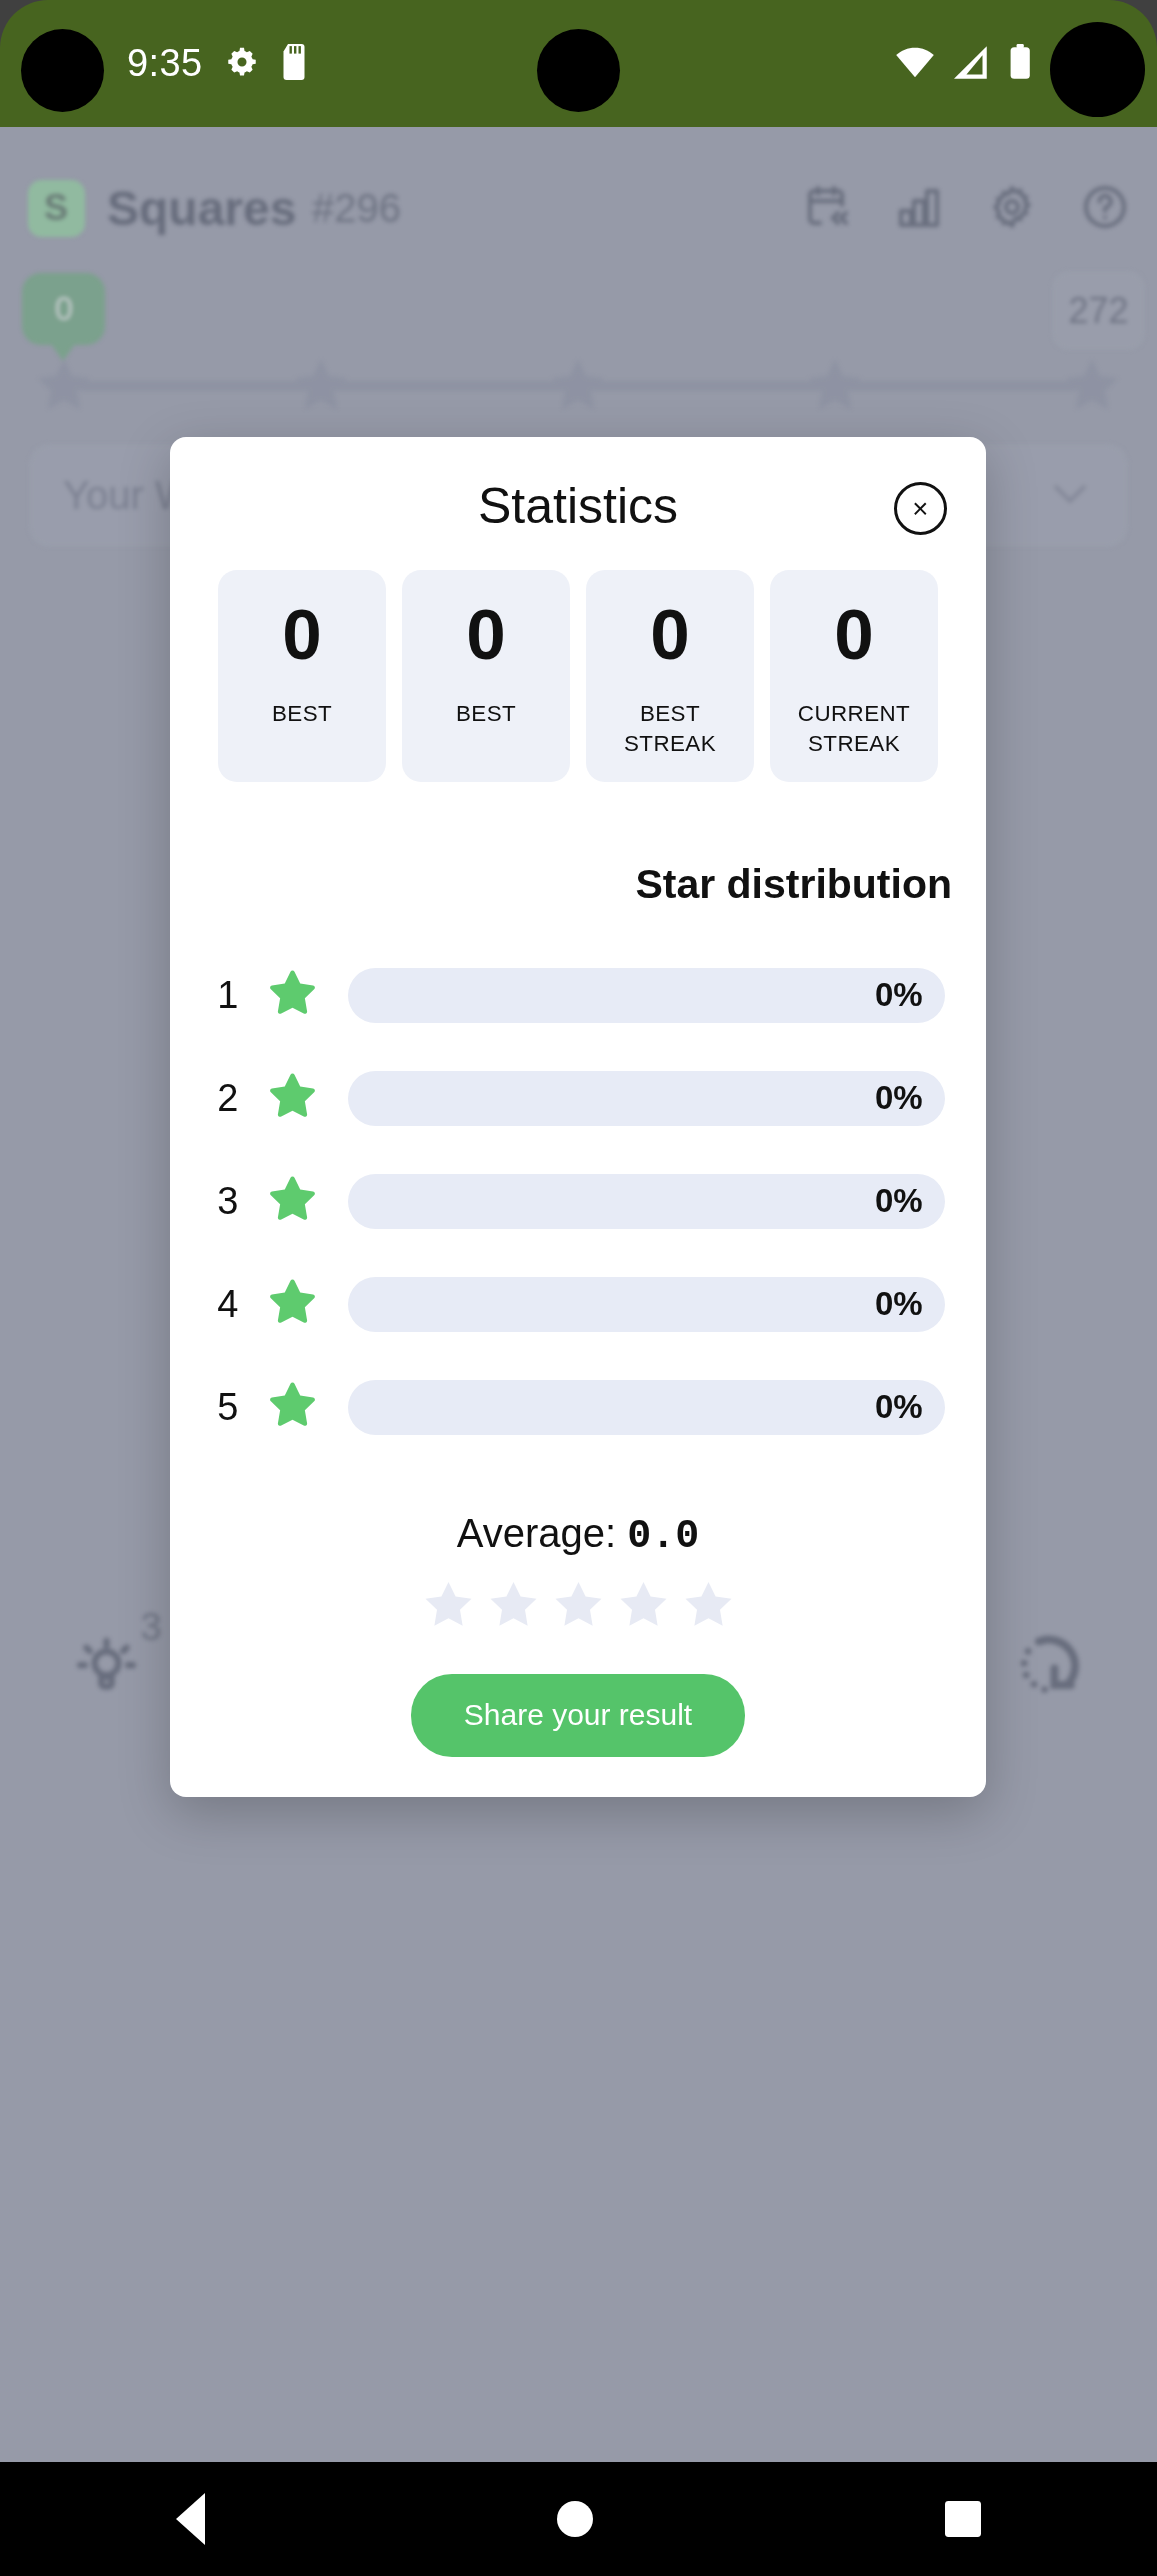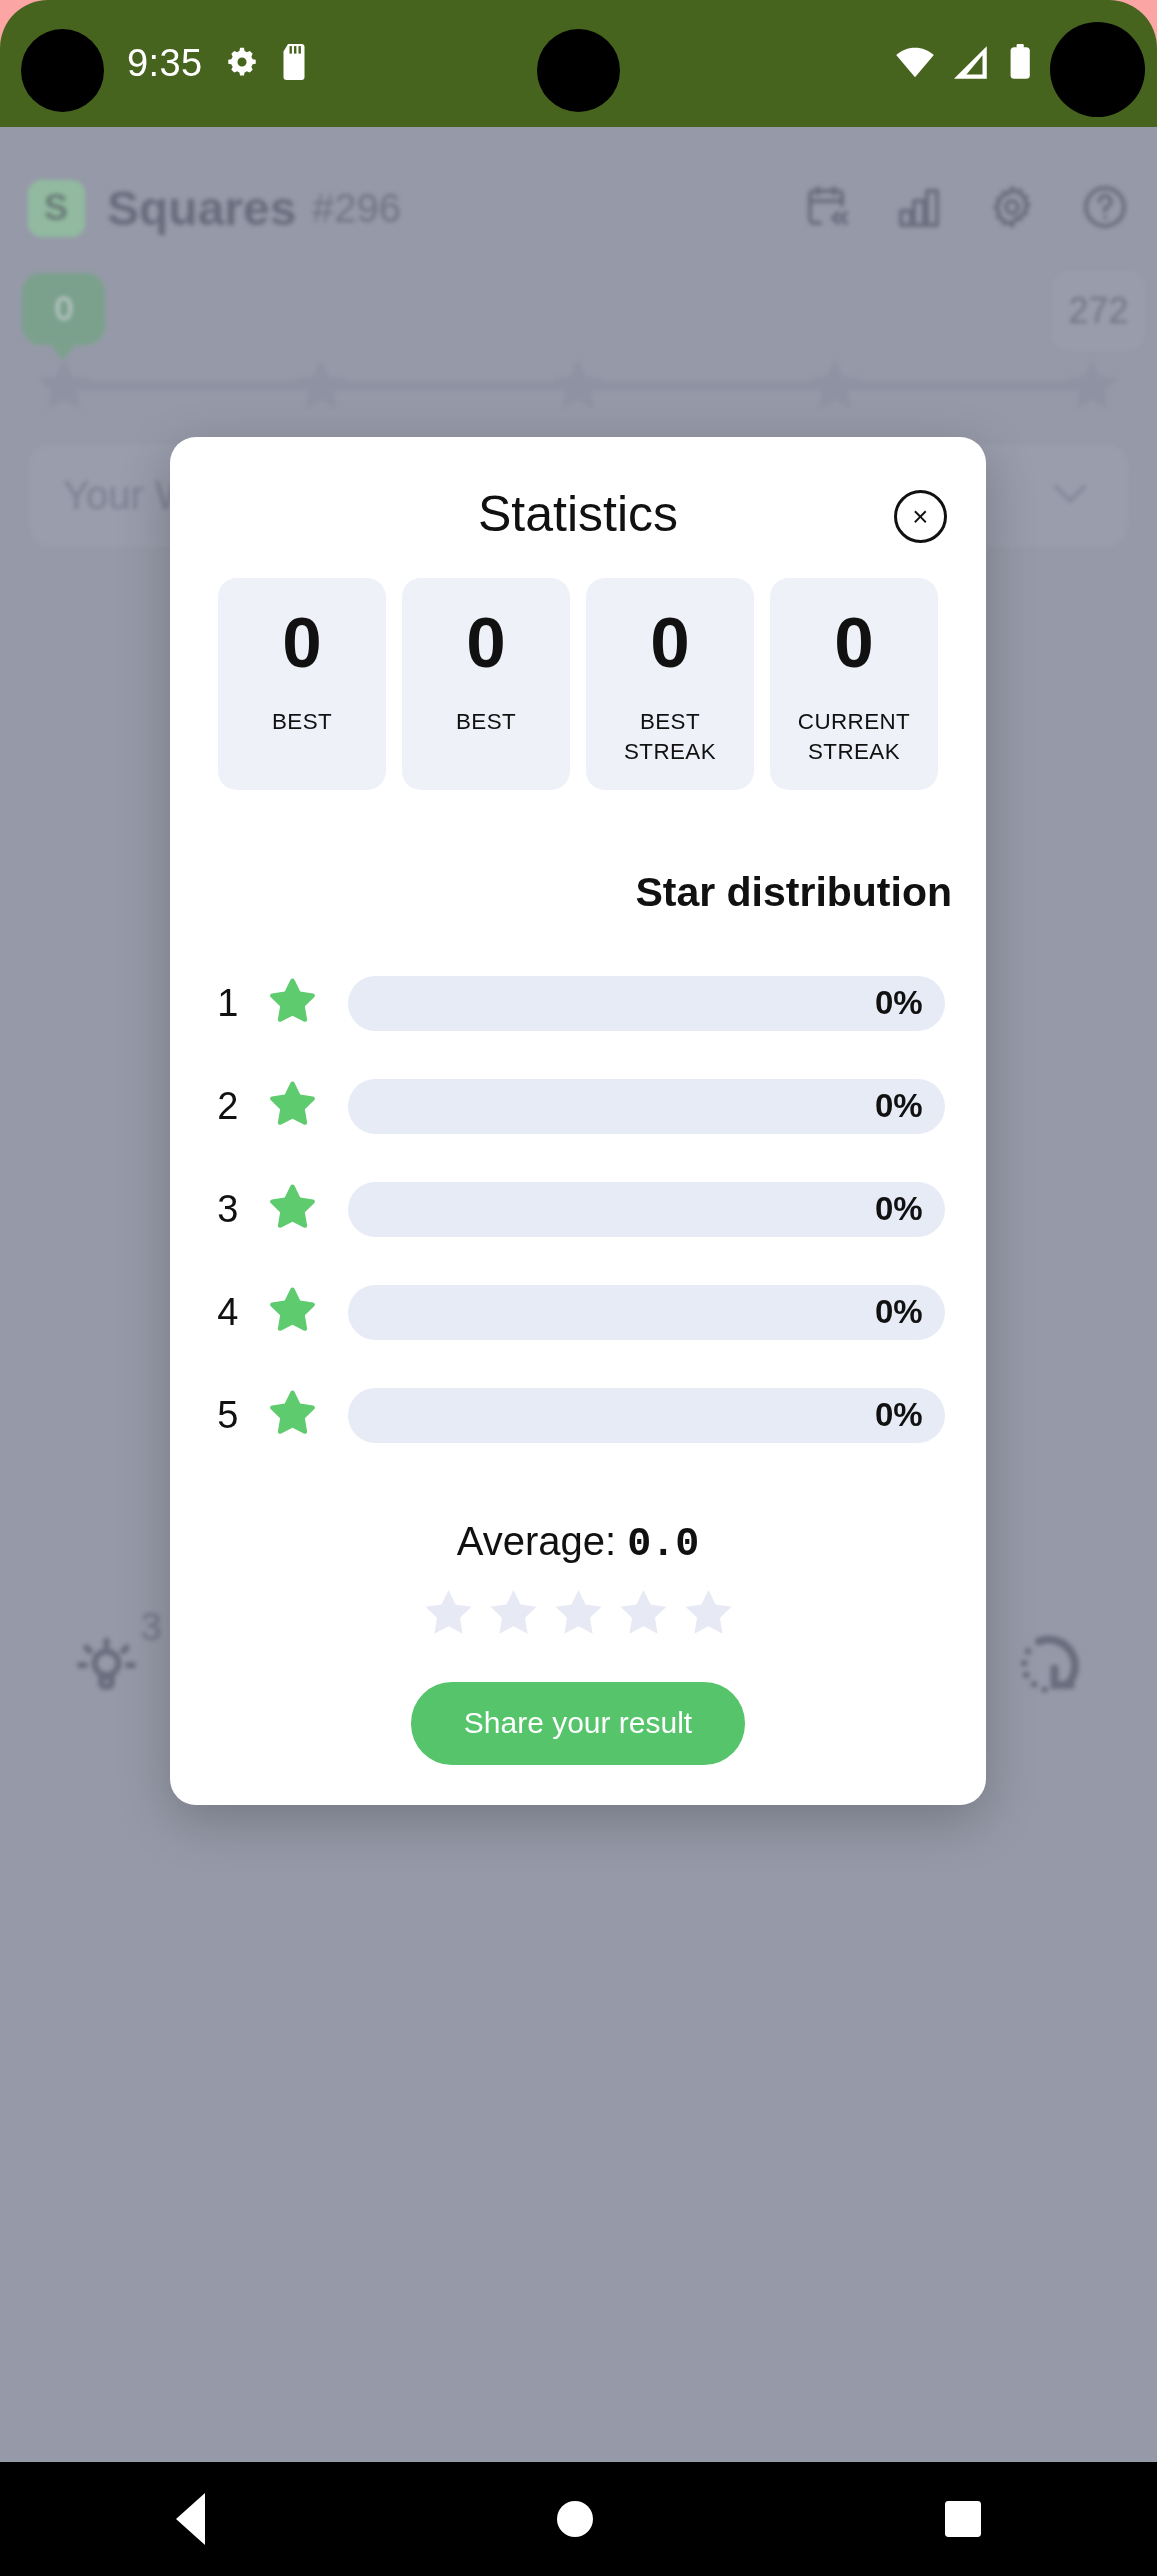--- a/index.html
+++ b/index.html
@@ -2,21 +2,21 @@
 <html style="font-size:13.8px"><head>
 <meta charset="utf-8">
 <style>
   * { margin:0; padding:0; box-sizing:border-box; }
   html, body {
     width:1157px; height:2576px;
     background:#000;
     font-family:"Liberation Sans", sans-serif;
     overflow:hidden;
   }
-  #screen { position:relative; width:1157px; height:2576px; background:#fca5a5; }
+  #screen { position:relative; width:1157px; height:2576px; background:#404040; }
 
   
   .statusbar{
     position:absolute; top:0; left:0; width:1157px; height:127px;
     background:#47641f; display:flex; align-items:center;
     border-radius:48px 48px 0 0;
   }
   .sb-punch{ position:absolute; top:29px; width:83px; height:83px; border-radius:50%; background:#000; }
   .sb-punch.left{ left:20.7px; }
   .sb-punch.center{ left:537px; }
@@ -80,23 +80,23 @@
   }
   .tool-badge{ position:absolute; right:31px; top:22.4px; font-size:38px; color:#5a6070; }
   .tool-right{
     position:absolute; right:20.7px; top:1457px; width:172px; height:164px;
     display:flex; align-items:center; justify-content:center;
   }
 
   
   .modal{
     position:absolute; left:170px; top:437px; width:816px;
-    background:#fff; border-radius:26px;
+    background:#fff; border-radius:16px;
     box-shadow:0 15.5px 52px rgba(0,0,0,.22);
-    padding:12px 34px 40px;
+    padding:4px 34px 40px;
   }
   .modal-head{ position:relative; height:129px; display:flex; align-items:center; justify-content:center; }
   .modal-title{ font-size:50px; color:#111; }
   .close-btn{
     position:absolute; right:5.2px; top:41px; width:53px; height:53px;
     border-radius:50%; border:3px solid #111; background:#fff;
     display:flex; align-items:center; justify-content:center; cursor:pointer;
   }
   .close-x{ font-size:27.6px; color:#111; line-height:1; }
 

